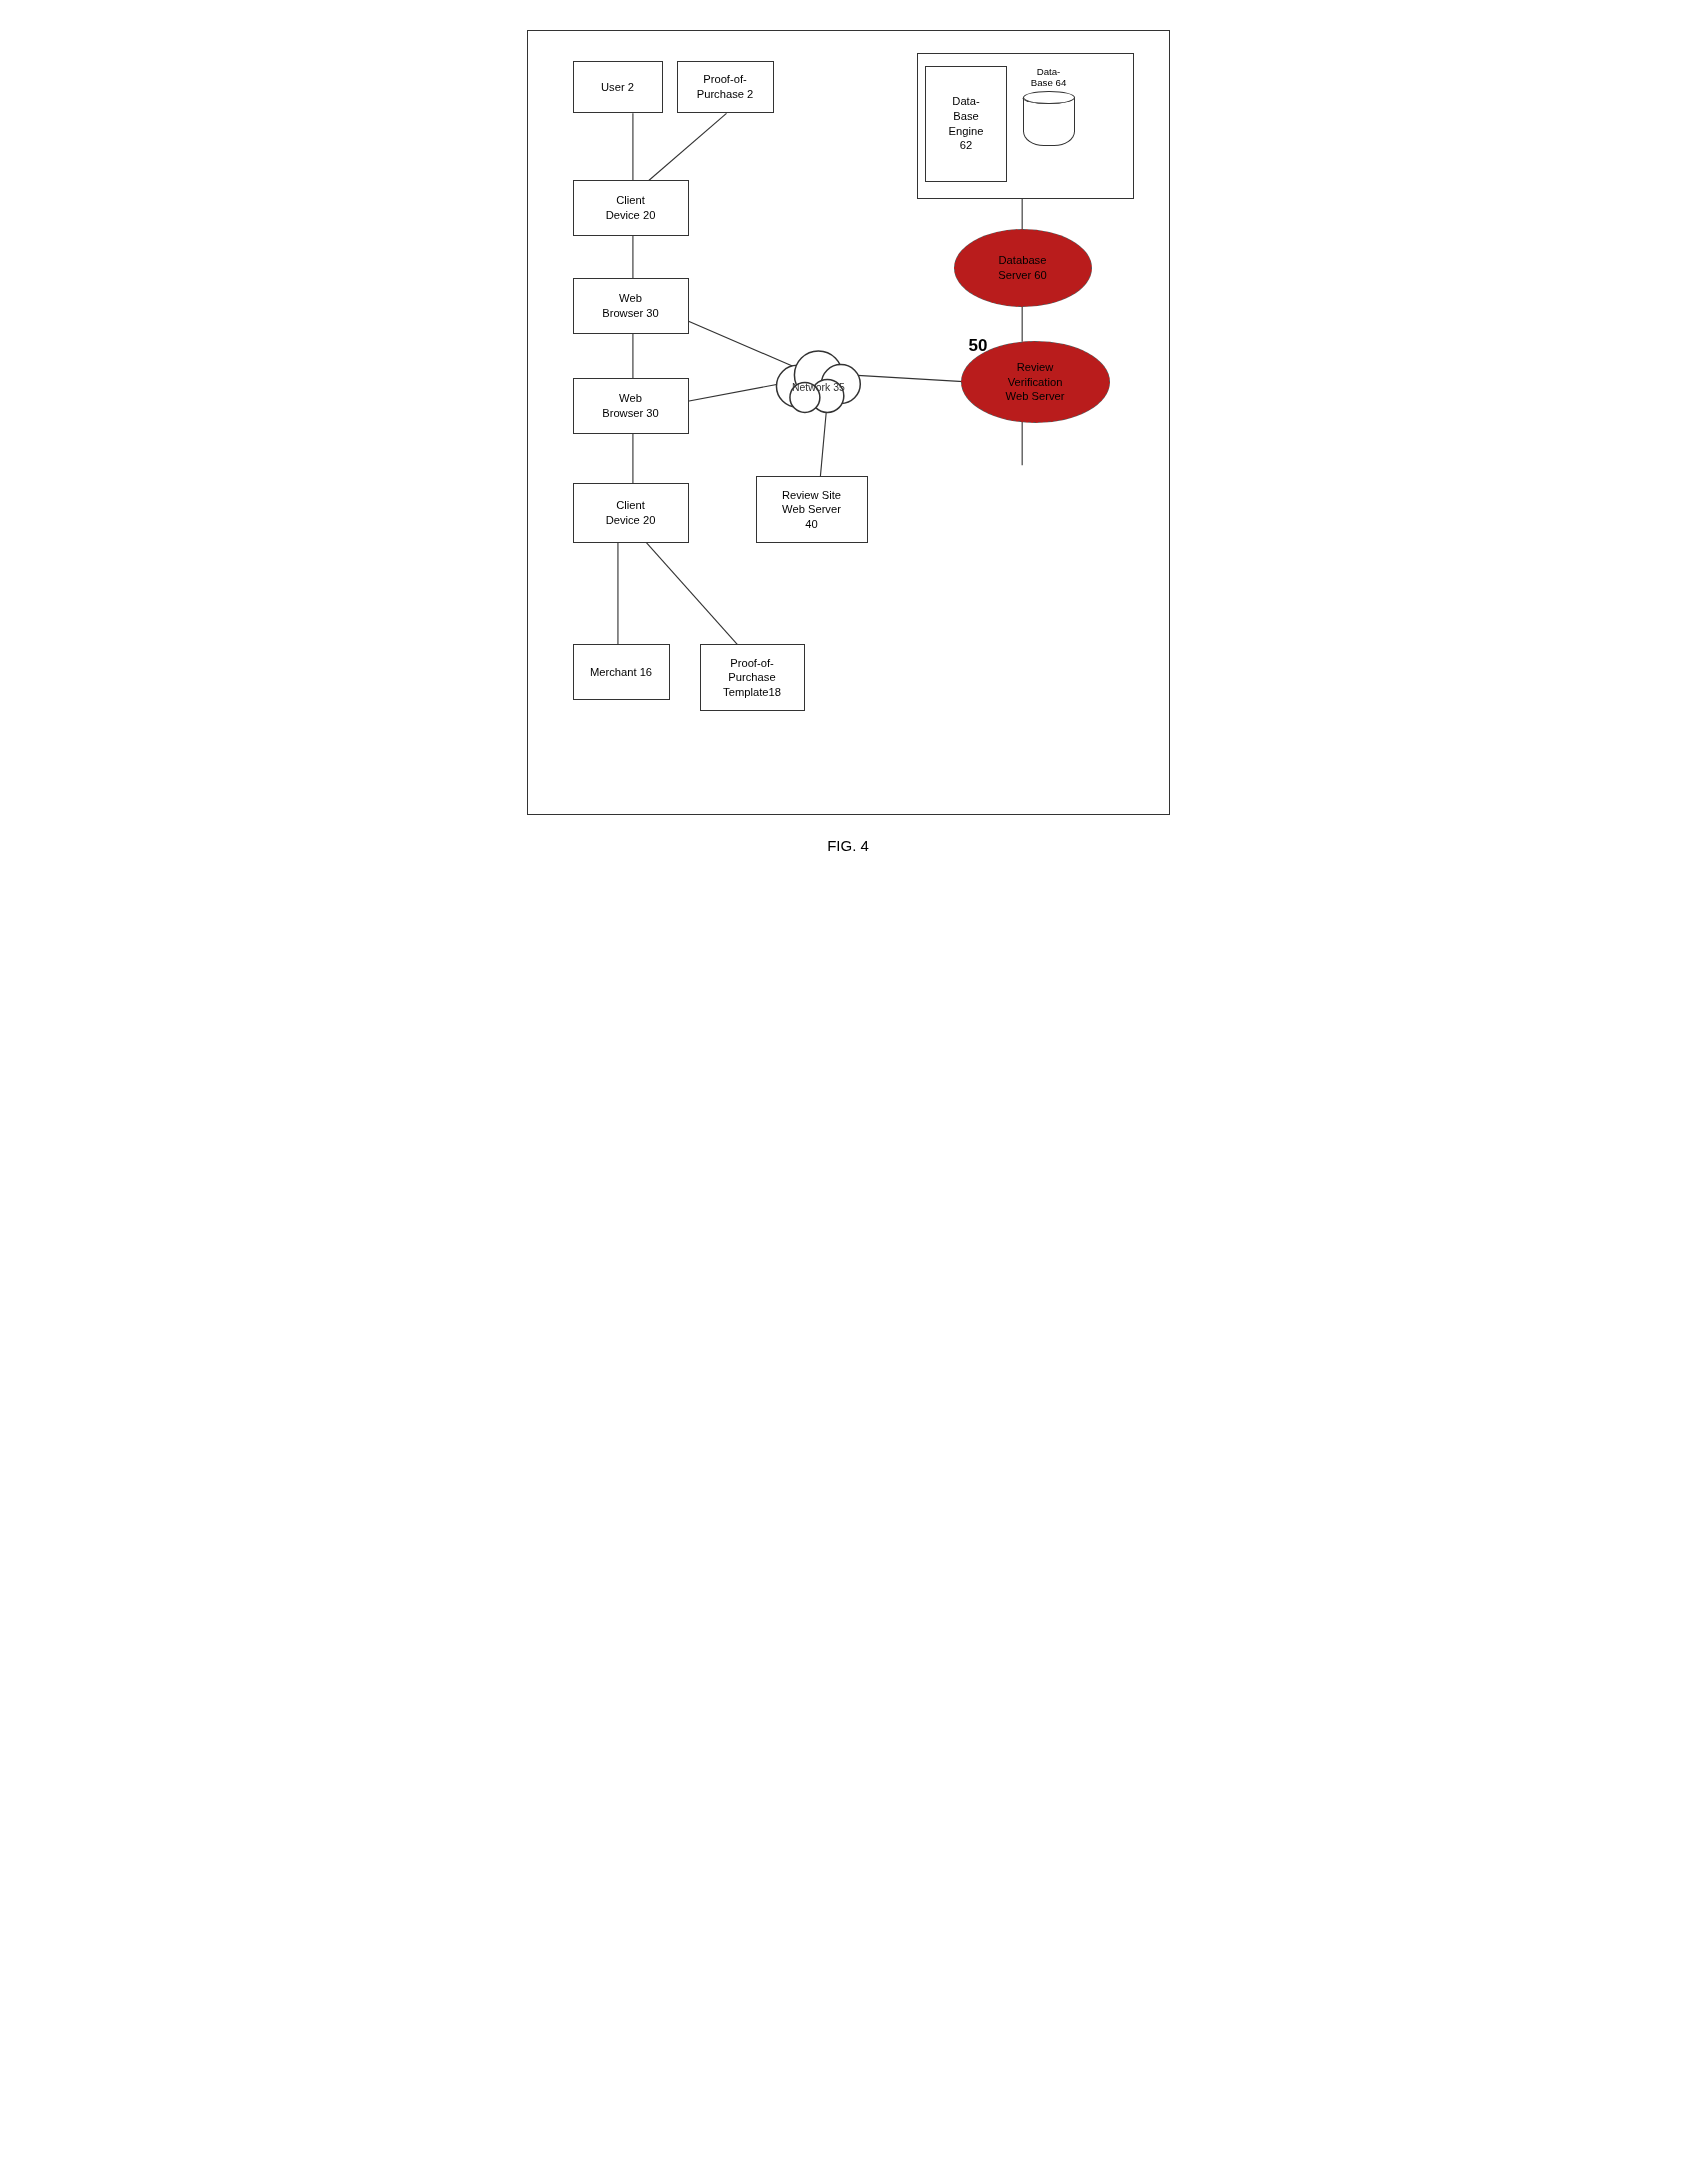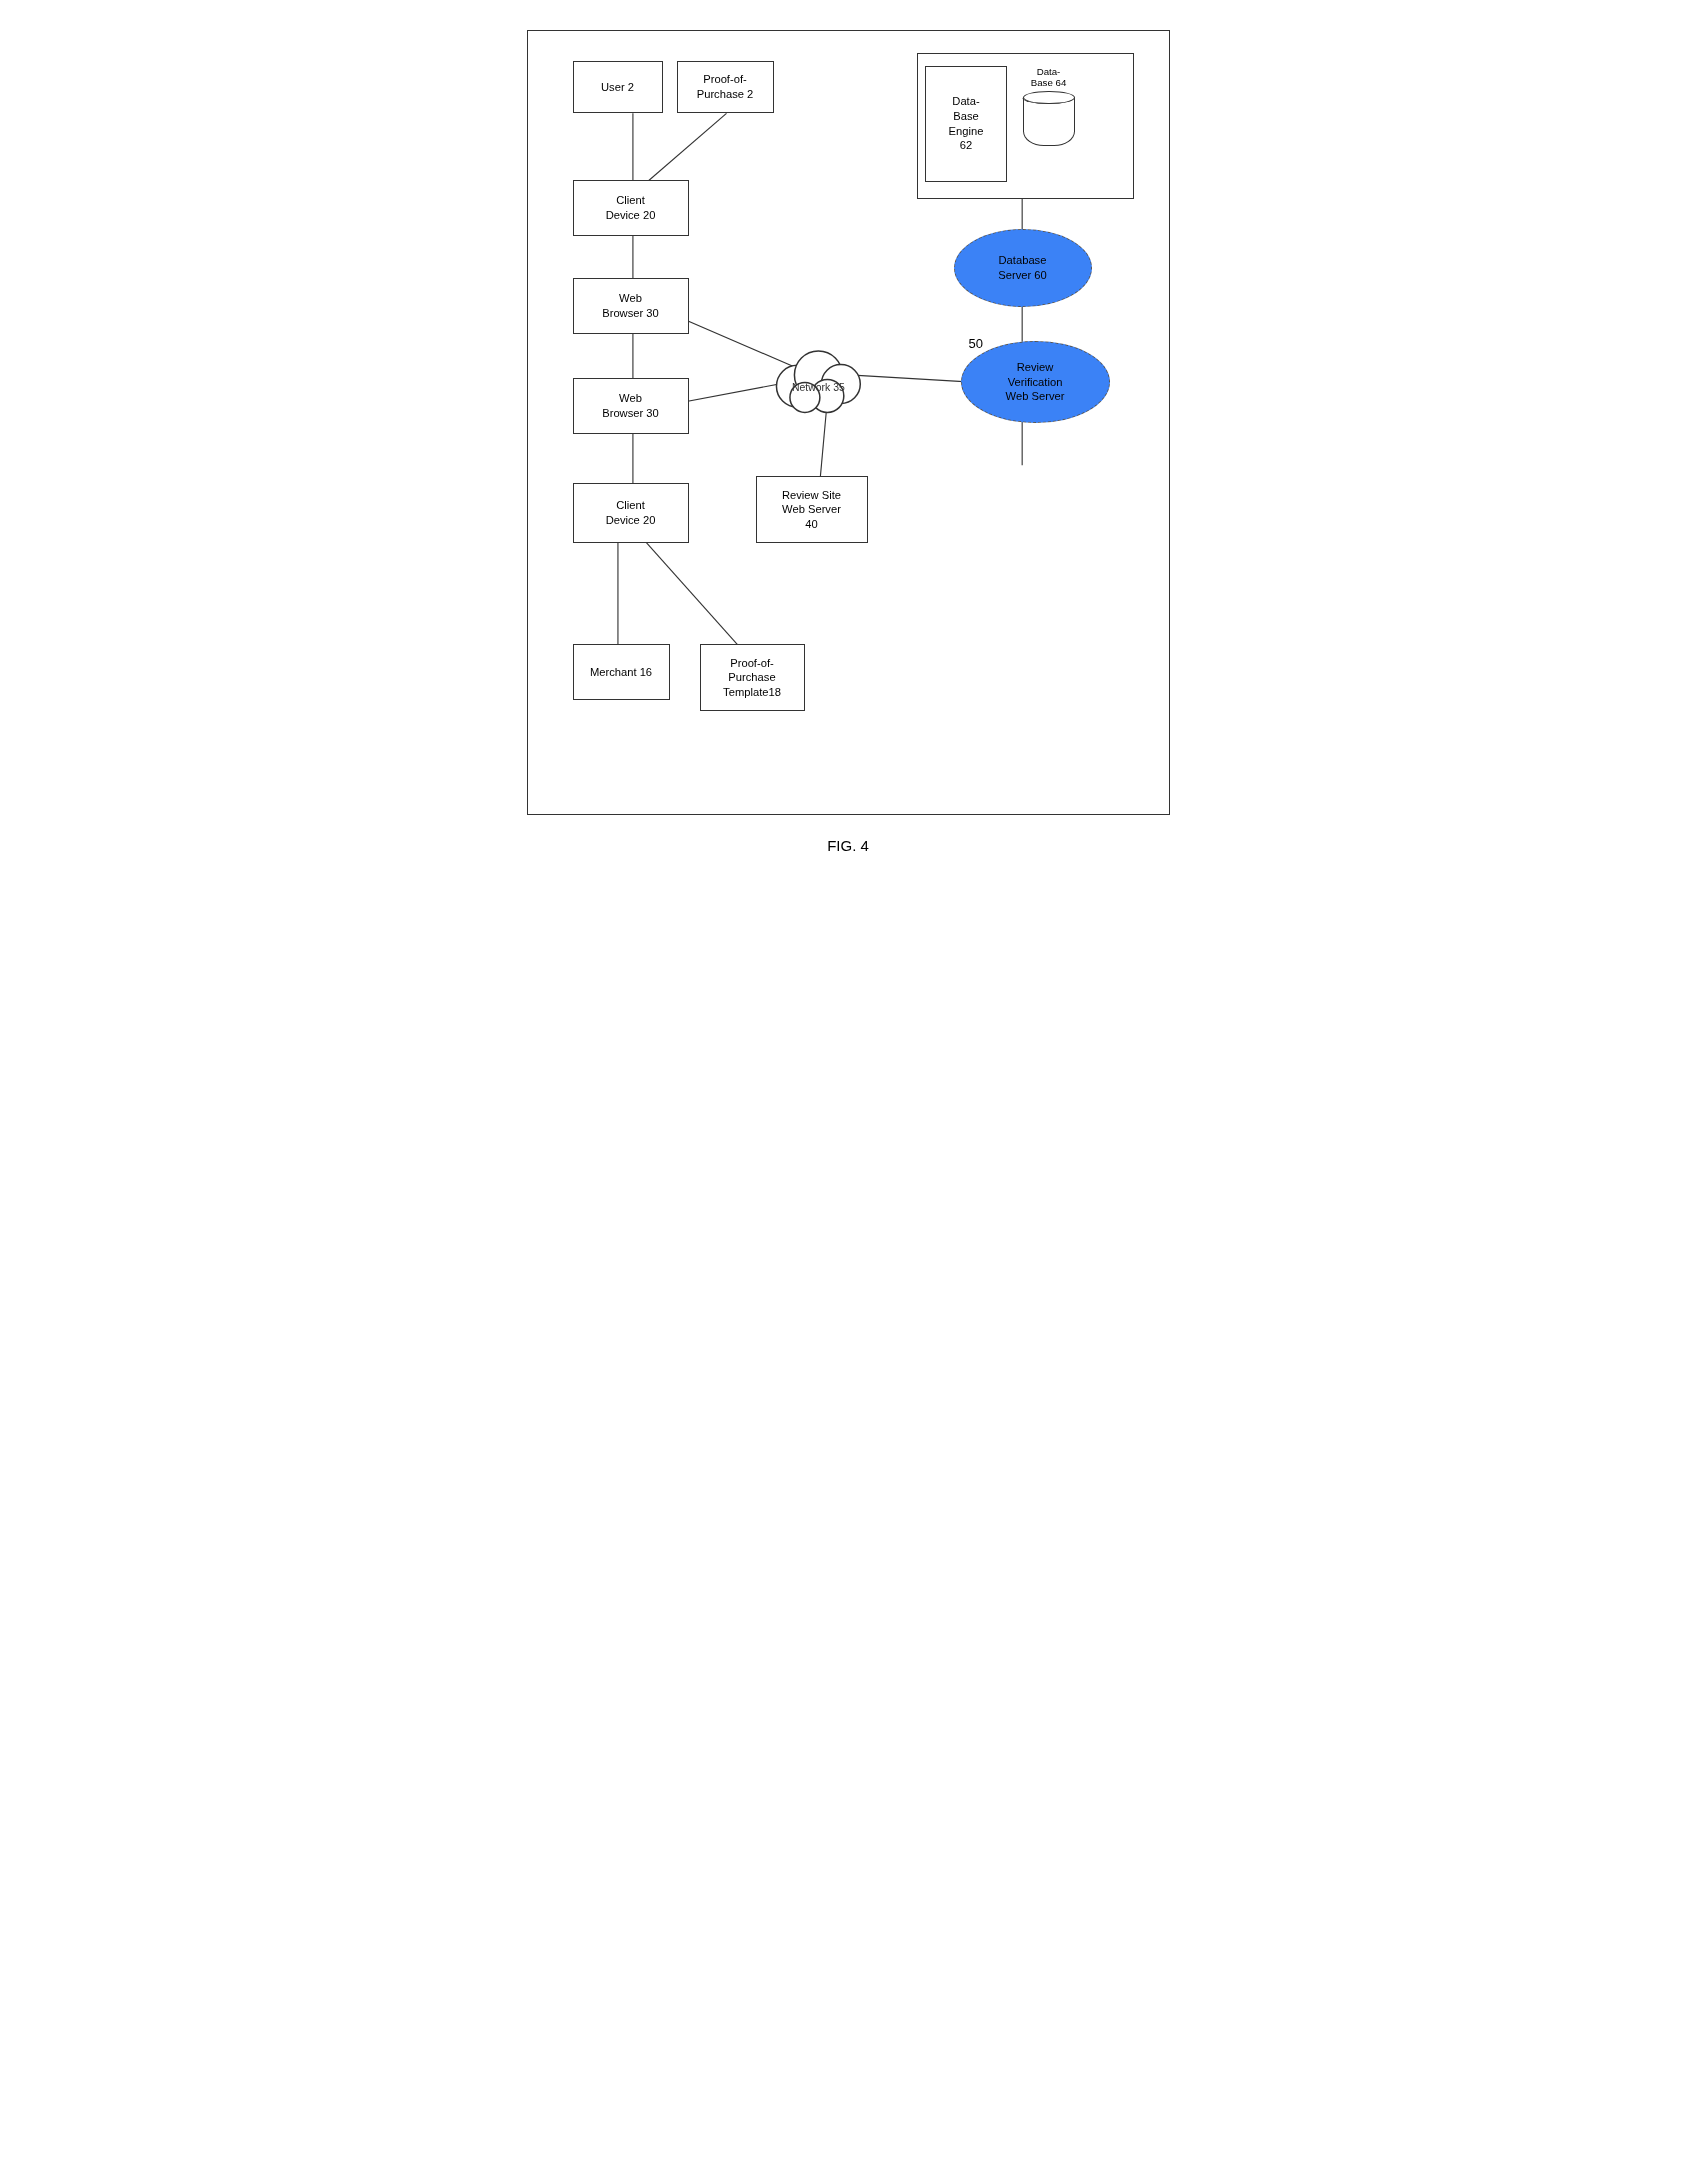--- a/index.html
+++ b/index.html
@@ -28,21 +28,21 @@
       justify-content: center;
       text-align: center;
       font-size: 11.2px;
       line-height: 1.3;
       padding: 4.5px;
     }
     .box-dashed {
       position: absolute;
       border: 1.5px dashed #555;
       border-radius: 50%;
-      background: #3b82f6;
+      background: #b91c1c;
       display: flex;
       align-items: center;
       justify-content: center;
       text-align: center;
       font-size: 11.2px;
       line-height: 1.3;
       padding: 4.5px;
     }
     .cloud {
       position: absolute;
@@ -196,21 +196,21 @@
   </div>
 
   <div class="box" style="left:228px; top:445px; width:112px; height:67px;">
     <span>Review Site<br>Web Server<br>40</span>
   </div>
 
   <div class="box-dashed" style="left:426px; top:198px; width:138px; height:78px;">
     <span>Database<br>Server 60</span>
   </div>
 
-  <div style="position:absolute; left:441px; top:305px; font-size:13px;">50</div>
+  <div style="position:absolute; left:441px; top:305px; font-size:17px;font-weight:bold;">50</div>
 
   <div class="box-dashed" style="left:433px; top:310px; width:149px; height:82px;">
     <span>Review<br>Verification<br>Web Server</span>
   </div>
 
 
 </div>
 
 <div class="fig-label">FIG. 4</div>
 

